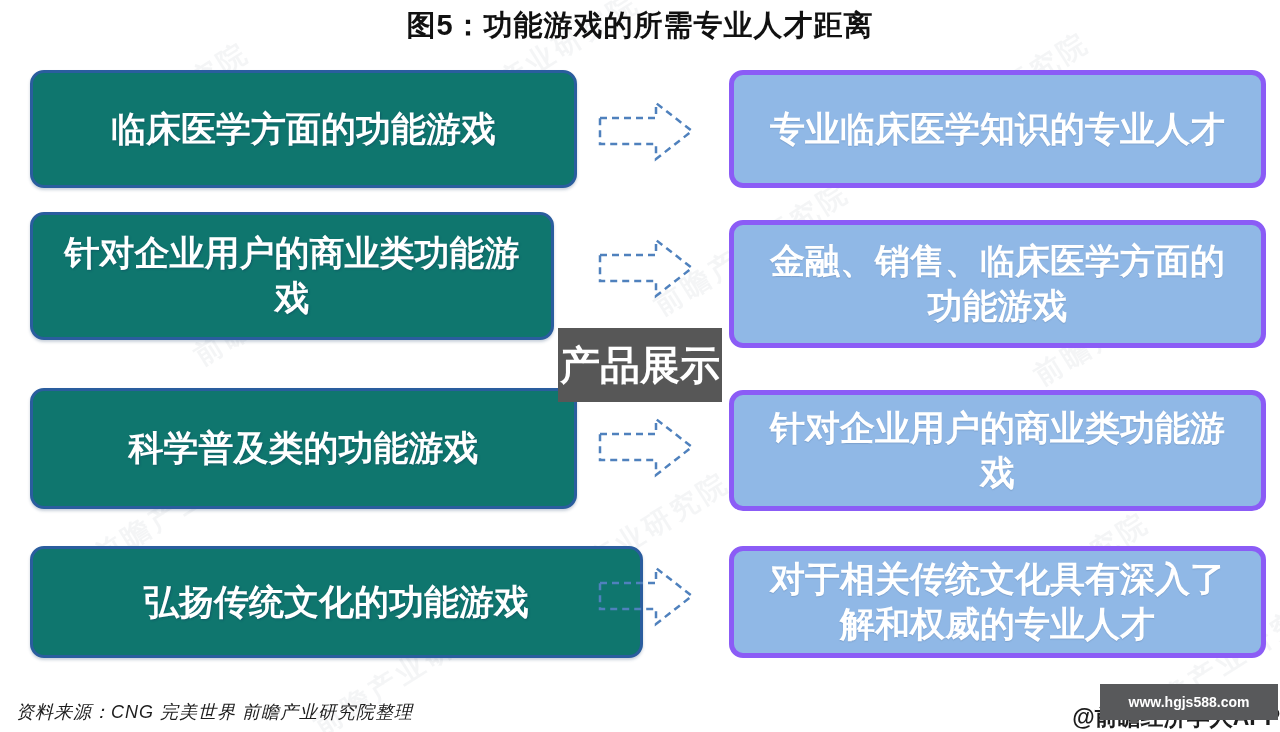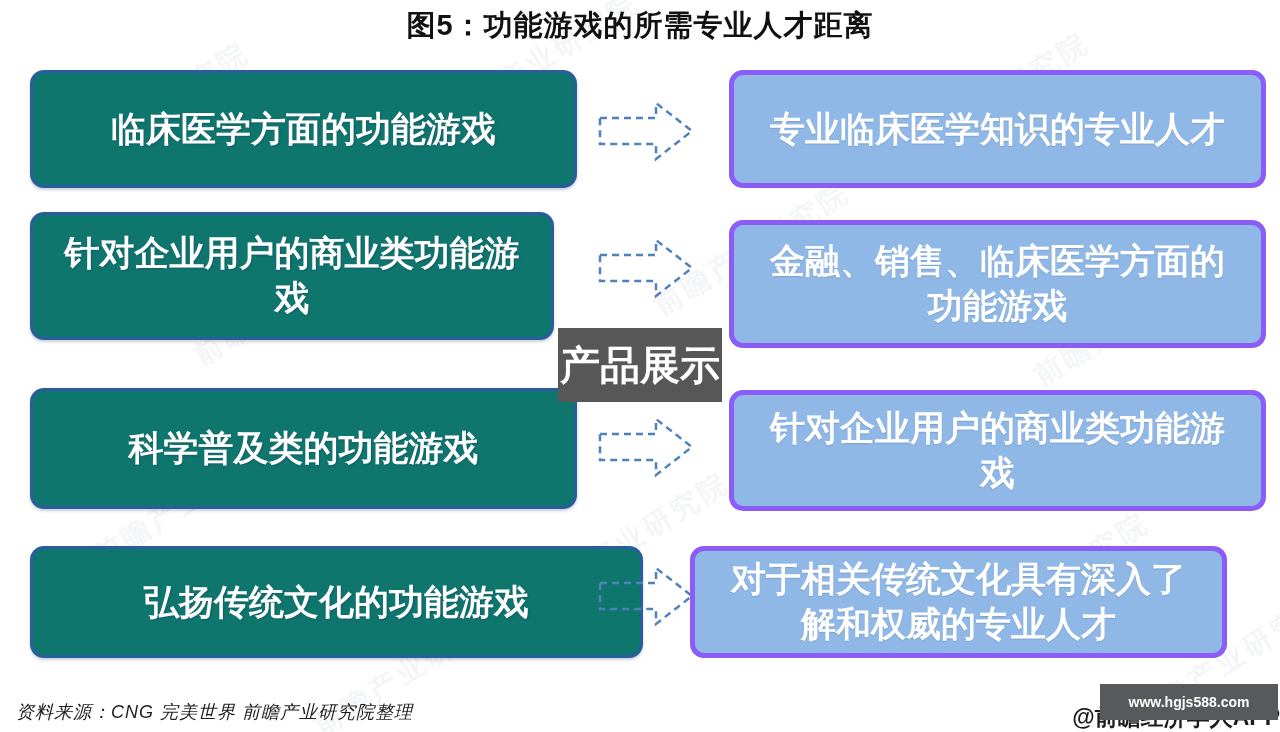--- a/index.html
+++ b/index.html
@@ -97,21 +97,21 @@
   <div class="box box-left" style="left:30px;top:388px;width:547px;height:121px">科学普及类的功能游戏</div>
   <svg class="arrow" style="left:596px;top:416px" viewBox="0 0 100 62">
     <polygon points="4,18 60,18 60,3 96,31 60,59 60,44 4,44" fill="none" stroke="#4f81bd" stroke-width="2.5" stroke-dasharray="7,5"></polygon>
   </svg>
   <div class="box box-right" style="left:718px;top:390px;width:537px;height:121px">针对企业用户的商业类功能游戏</div>
 
   <div class="box box-left" style="left:30px;top:546px;width:613px;height:112px">弘扬传统文化的功能游戏</div>
   <svg class="arrow" style="left:596px;top:565px" viewBox="0 0 100 62">
     <polygon points="4,18 60,18 60,3 96,31 60,59 60,44 4,44" fill="none" stroke="#4f81bd" stroke-width="2.5" stroke-dasharray="7,5"></polygon>
   </svg>
-  <div class="box box-right" style="left:679px;top:546px;width:537px;height:112px">对于相关传统文化具有深入了解和权威的专业人才</div>
+  <div class="box box-right" style="left:718px;top:546px;width:537px;height:112px">对于相关传统文化具有深入了解和权威的专业人才</div>
 
   <div class="center-overlay">
     <span>产品展示</span>
   </div>
 
   <div class="source-note">资料来源：CNG 完美世界 前瞻产业研究院整理</div>
   <div class="credit">@前瞻经济学人APP</div>
   <div class="url-overlay">
     <span>www.hgjs588.com</span>
   </div>

